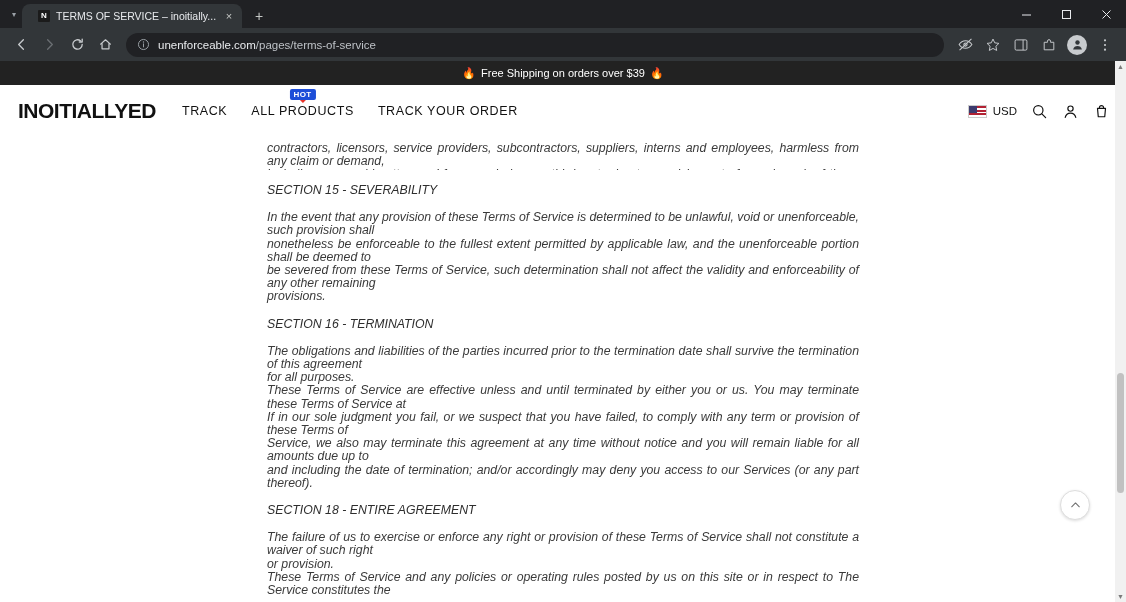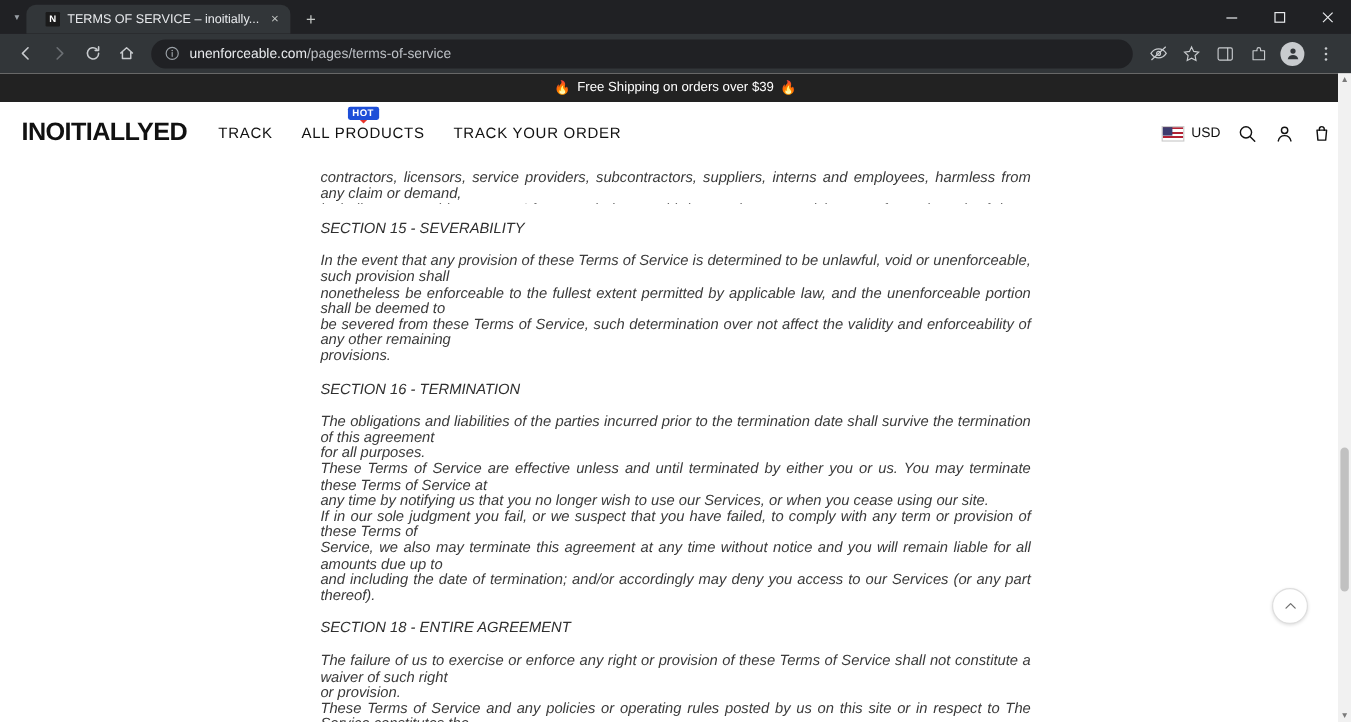--- a/index.html
+++ b/index.html
@@ -518,30 +518,29 @@
             <span class="ln">contractors, licensors, service providers, subcontractors, suppliers, interns and employees, harmless from any claim or demand,</span>
             <span class="ln">including reasonable attorneys’   fees, made by any third-party due to or arising out of your breach of these Terms of Service or</span>
 
           </p>
         </div>
 
         <p class="heading">SECTION 15 - SEVERABILITY</p>
         <p class="para">
           <span class="ln">In the event that any provision of these Terms of Service is determined to be unlawful, void or unenforceable, such provision shall</span>
           <span class="ln">nonetheless be enforceable to the fullest extent permitted by applicable law, and the unenforceable portion shall be deemed to</span>
-          <span class="ln">be severed from these Terms of Service, such determination over not affect the validity and enforceability of any other remaining</span>
+          <span class="ln">be severed from these Terms of Service, such determination shall not affect the validity and enforceability of any other remaining</span>
           <span class="ln">provisions.</span>
         </p>
 
         <p class="heading">SECTION 16 - TERMINATION</p>
         <p class="para">
           <span class="ln">The obligations and liabilities of the parties incurred prior to the termination date shall survive the termination of this agreement</span>
           <span class="ln">for all purposes.</span>
           <span class="ln">These Terms of Service are effective unless and until terminated by either you or us. You may terminate these Terms of Service at</span>
-          <span class="ln">any time by notifying us that you no longer wish to use our Services, or when you cease using our site.</span>
           <span class="ln">If in our sole judgment you fail, or we suspect that you have failed, to comply with any term or provision of these Terms of</span>
           <span class="ln">Service, we also may terminate this agreement at any time without notice and you will remain liable for all amounts due up to</span>
           <span class="ln">and including the date of termination; and/or accordingly may deny you access to our Services (or any part thereof).</span>
         </p>
 
         <p class="heading">SECTION 18 - ENTIRE AGREEMENT</p>
         <p class="para">
           <span class="ln">The failure of us to exercise or enforce any right or provision of these Terms of Service shall not constitute a waiver of such right</span>
           <span class="ln">or provision.</span>
           <span class="ln">These Terms of Service and any policies or operating rules posted by us on this site or in respect to The Service constitutes the</span>

